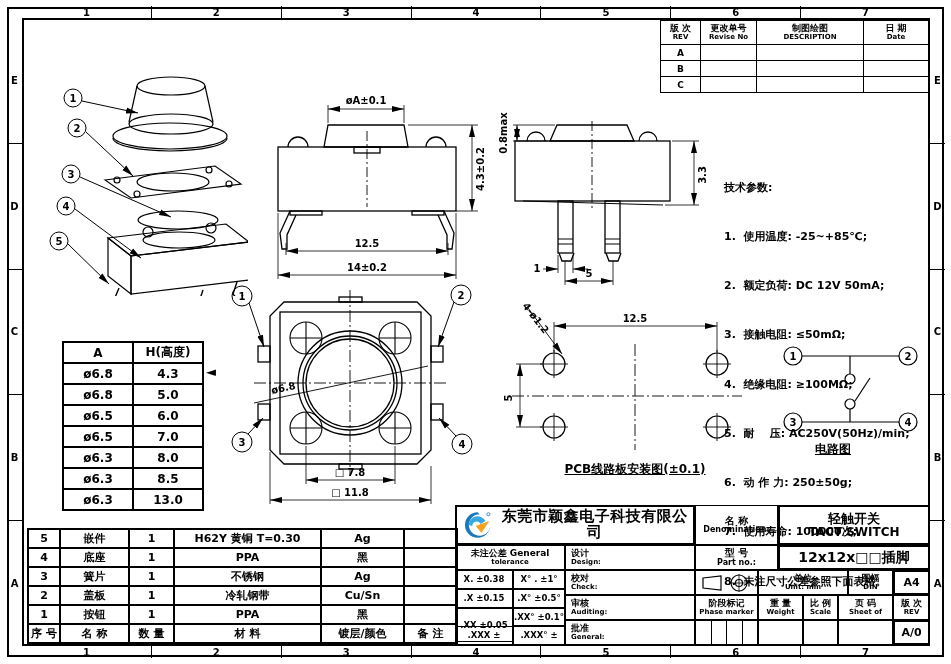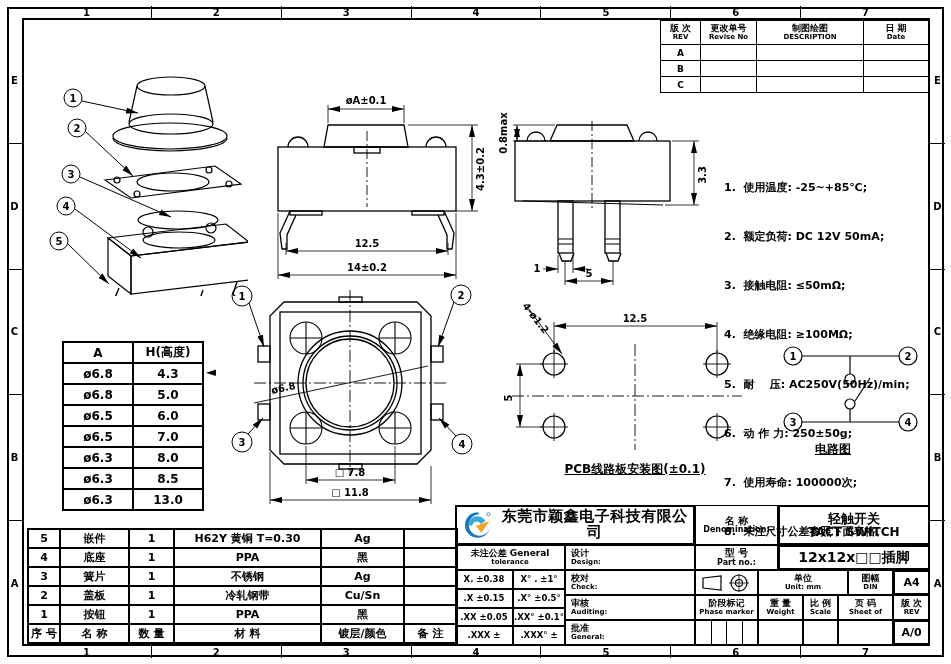--- a/index.html
+++ b/index.html
@@ -277,20 +277,21 @@
 
     <g stroke-width="0.8">
       <line x1="70" y1="168" x2="70" y2="192"></line>
         <line x1="118" y1="168" x2="118" y2="192"></line>
       <line x1="70" y1="188" x2="118" y2="188" marker-start="url(#sa)" marker-end="url(#sa)"></line>
     </g>
     <text class="dim" x="94" y="184" text-anchor="middle" fill="#000" stroke="none">5</text>
   </svg>
 
   <div class="abs tech">
+    <div>技术参数:</div>
     <div>1.  使用温度: -25~+85℃;</div>
     <div>2.  额定负荷: DC 12V 50mA;</div>
     <div>3.  接触电阻: ≤50mΩ;</div>
     <div>4.  绝缘电阻: ≥100MΩ;</div>
     <div>5.  耐    压: AC250V(50Hz)/min;</div>
     <div>6.  动 作 力: 250±50g;</div>
     <div>7.  使用寿命: 100000次;</div>
     <div>8.  未注尺寸公差参照下面表格。</div>
   </div>
 
@@ -558,21 +559,21 @@
       </div>
     <div class="cell tolrow" style="left:58px; top:65px; width:52px; height:19px;">
         <span>X° .  ±1°</span>
       </div>
     <div class="cell tolrow" style="left:0; top:84px; width:58px; height:19px;">
         <span>.X  ±0.15</span>
       </div>
     <div class="cell tolrow" style="left:58px; top:84px; width:52px; height:19px;">
         <span>.X°  ±0.5°</span>
       </div>
-    <div class="cell tolrow" style="left:0; top:103px; width:58px; height:18px;">
+    <div class="cell tolrow" style="left:0; top:103px; width:58px; height:34px;">
         <span>.XX ±0.05</span>
       </div>
     <div class="cell tolrow" style="left:58px; top:103px; width:52px; height:18px;">
         <span>.XX° ±0.1°</span>
       </div>
     <div class="cell tolrow" style="left:0; top:121px; width:58px; height:19px;">
         <span>.XXX ±</span>
       </div>
     <div class="cell tolrow" style="left:58px; top:121px; width:52px; height:19px;">
         <span>.XXX° ±</span>

